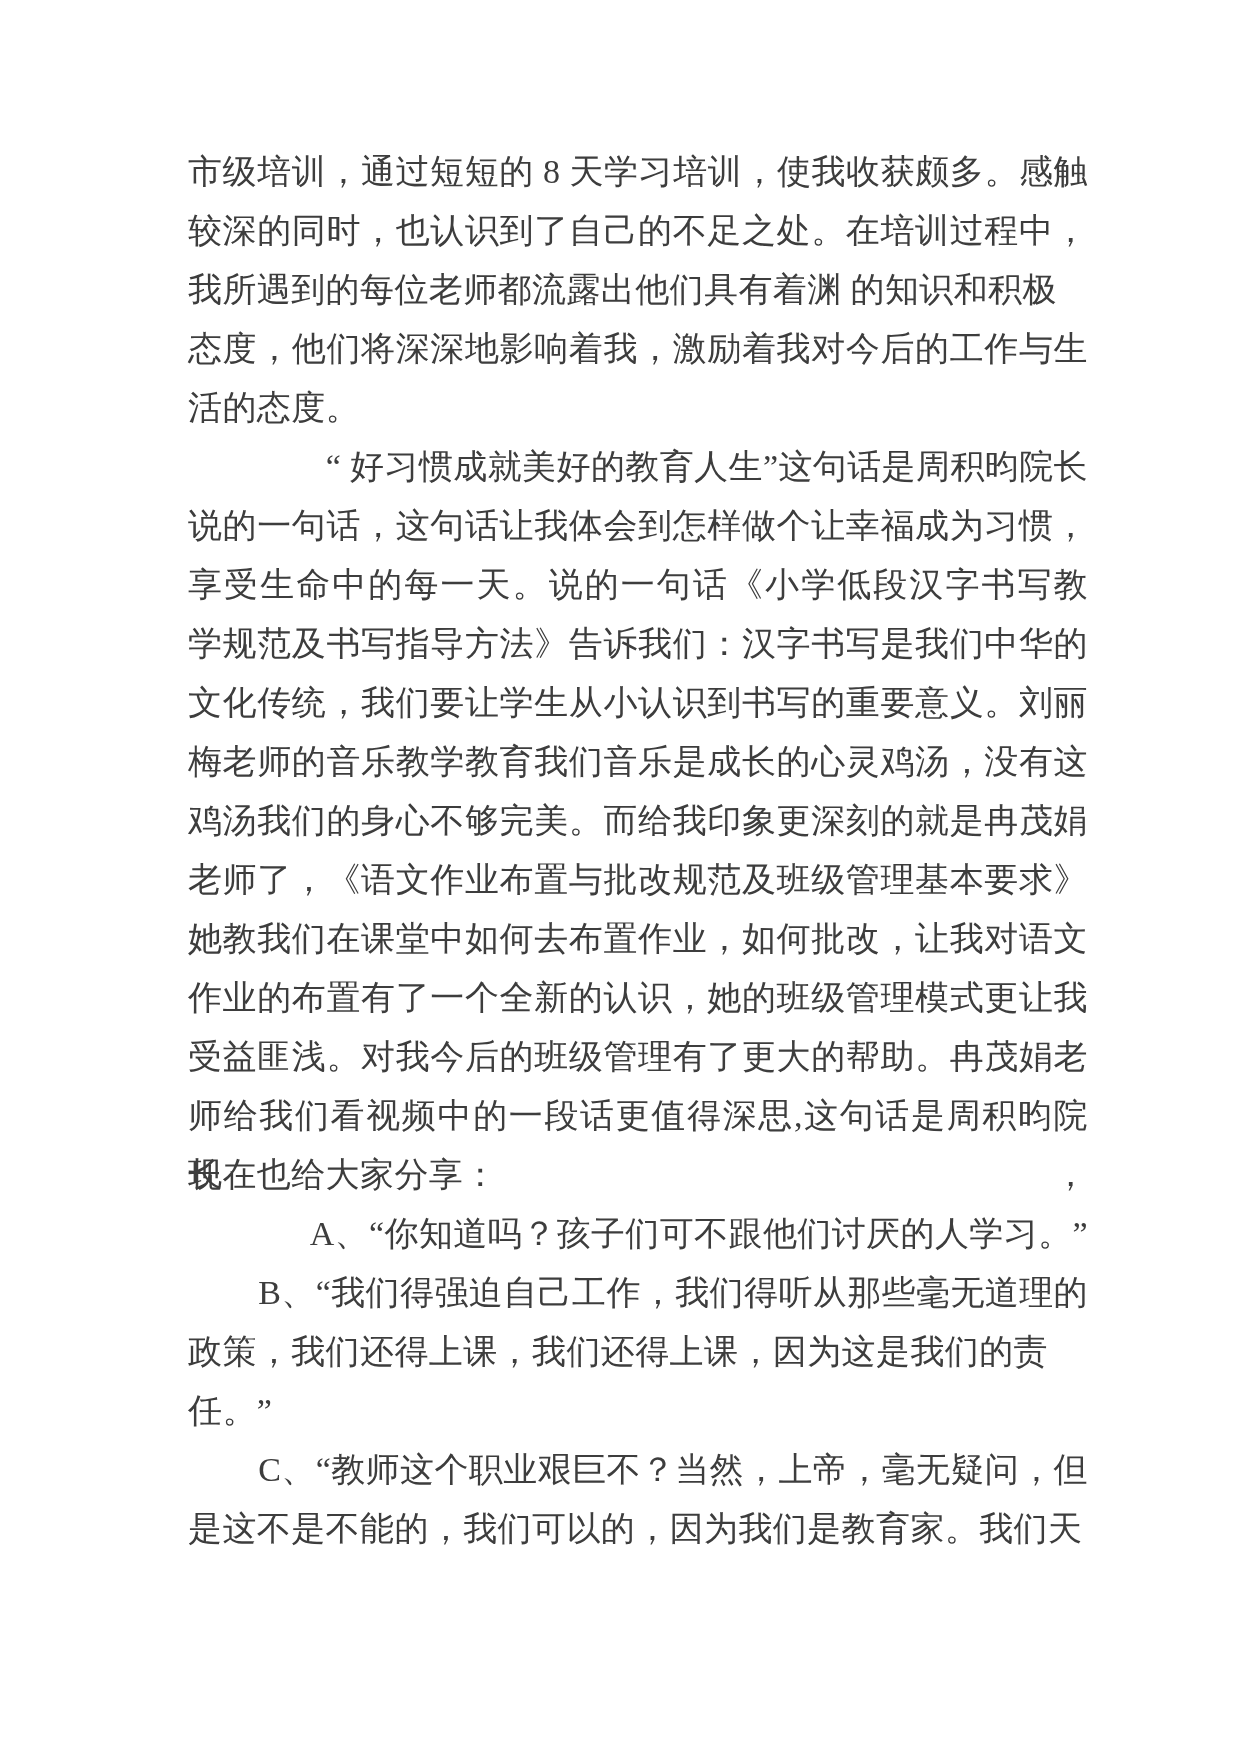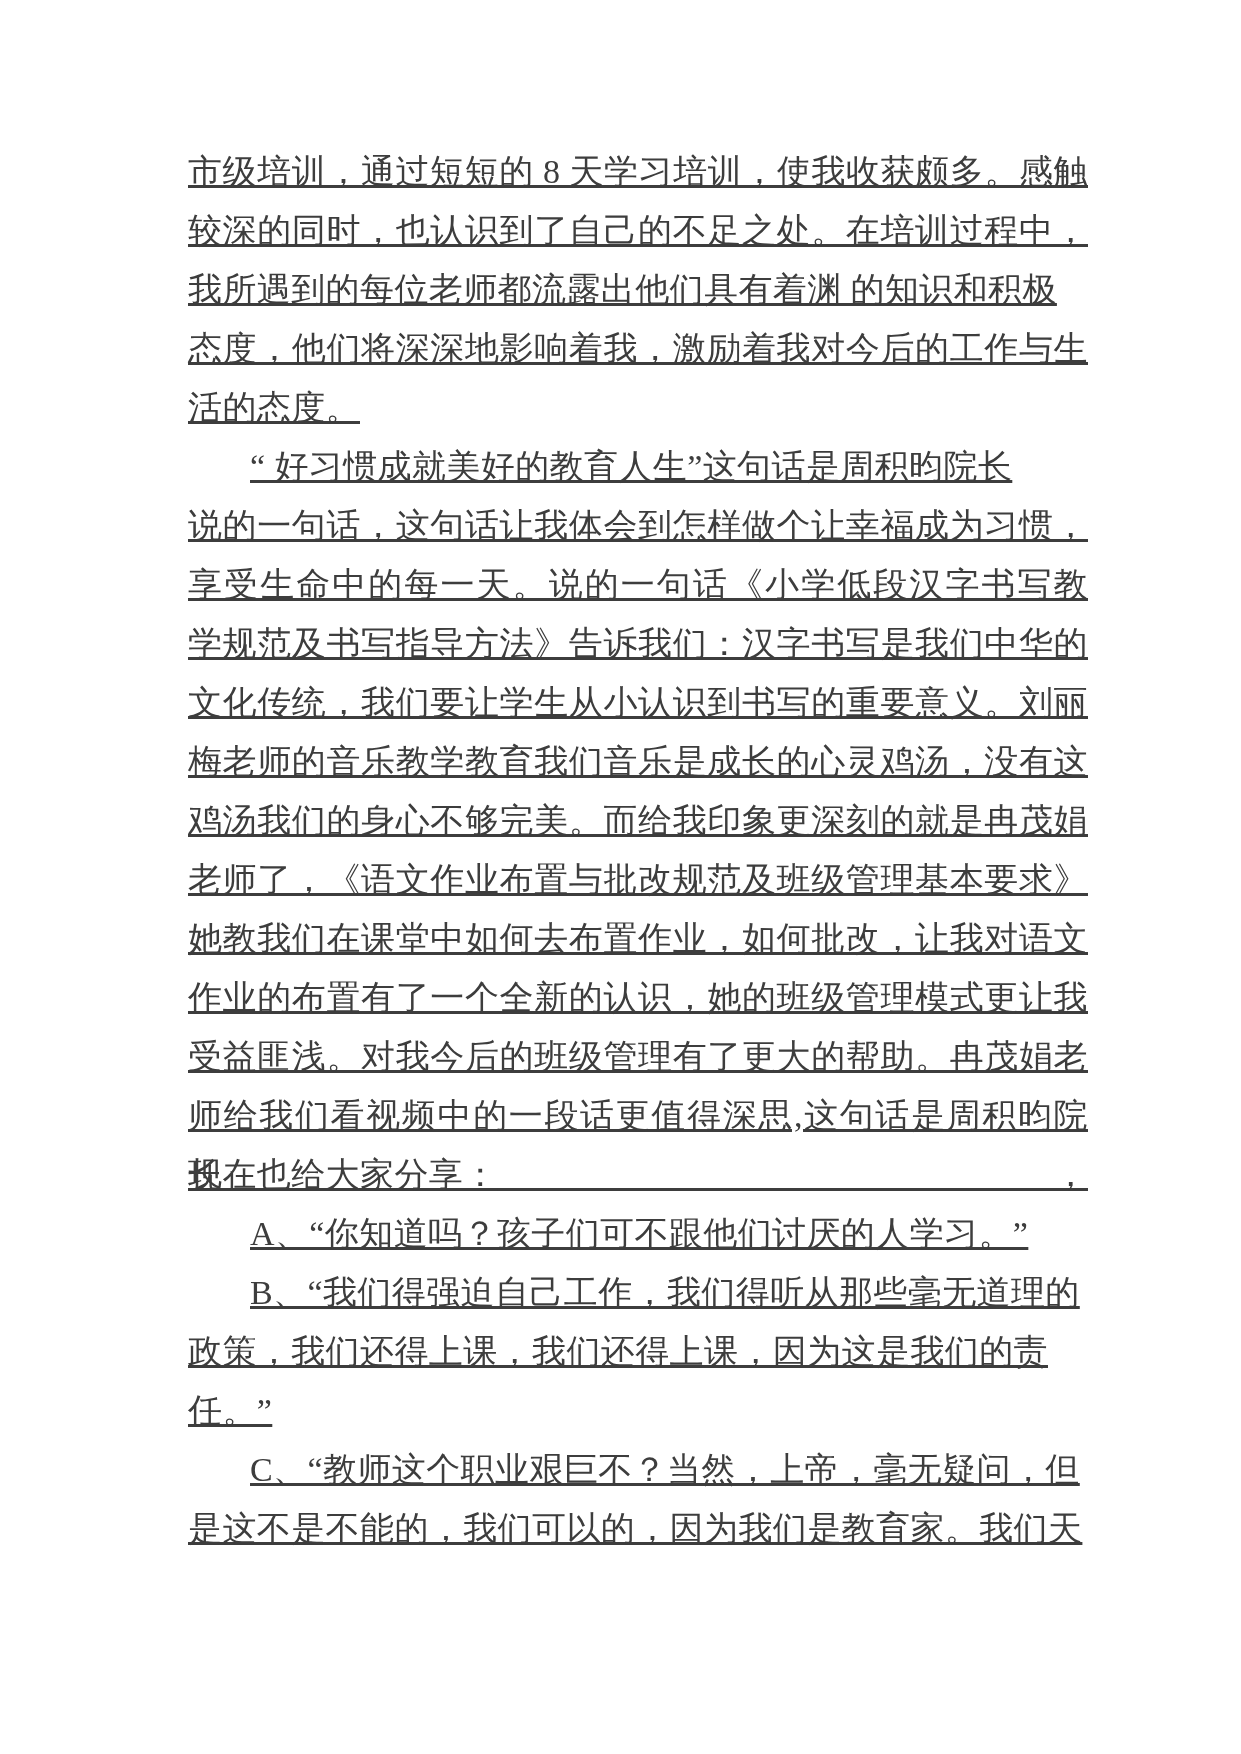--- a/index.html
+++ b/index.html
@@ -23,29 +23,29 @@
     font-size: 34px;
     letter-spacing: 0.4px;
     color: #3d3d3d;
     font-weight: 400;
   }
   .line {
     height: 59px;
     line-height: 59px;
     white-space: pre;        
     text-align: left;
-    text-decoration: underline;
   }
   .line.j {                  
     white-space: normal;
     text-align: justify;
     text-align-last: justify;
   }
   .line.indent {             
     padding-left: 62px;
+    text-align: right;
   }
 </style>
 </head>
 <body>
 
 <div class="page">
   <div class="textblock">
     <div class="line j">市级培训，通过短短的 8 天学习培训，使我收获颇多。感触</div>
     <div class="line j">较深的同时，也认识到了自己的不足之处。在培训过程中，</div>
     <div class="line">我所遇到的每位老师都流露出他们具有着渊 的知识和积极</div>

